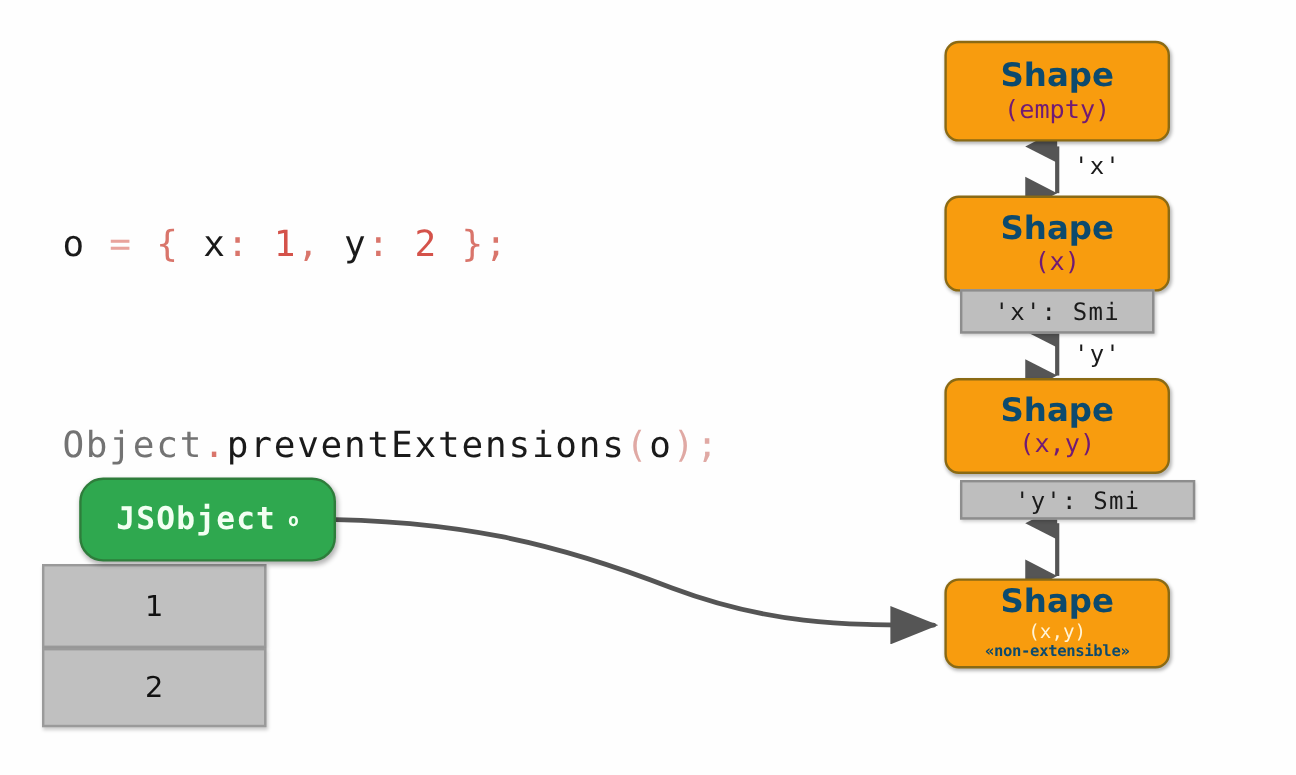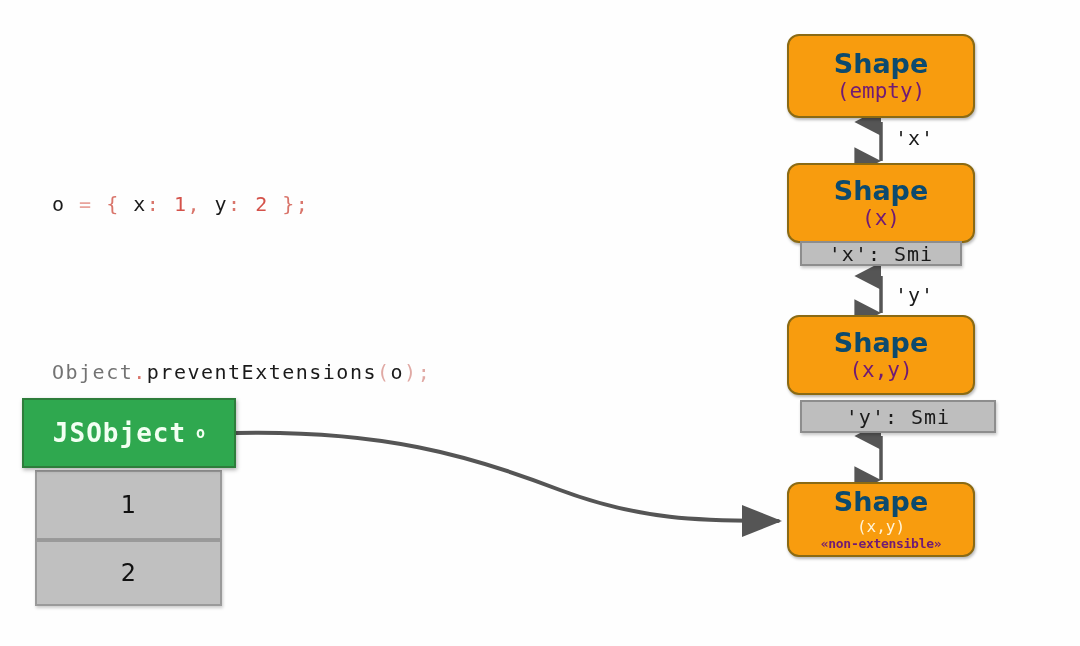--- a/index.html
+++ b/index.html
@@ -22,21 +22,21 @@
     height: 646px;
     background: #fefefe;
   }
 
   
   .code-block {
     position: absolute;
     left: 52px;
     top: 64px;
     font-family: "DejaVu Sans Mono", "Liberation Mono", monospace;
-    font-size: 20px;
+    font-size: 30px;
     line-height: 56px;
     letter-spacing: 1.5px;
     white-space: pre;
     color: #1a1a1a;
   }
   .code-line { display: block; }
   .tok-plain   { color: #1a1a1a; }
   .tok-op      { color: #e8a39c; }
   .tok-punct   { color: #d9756b; }
   .tok-num     { color: #d4524a; }
@@ -73,21 +73,21 @@
   .shape-sub-small {
     font-family: "DejaVu Sans Mono", "Liberation Mono", monospace;
     font-size: 16px;
     color: #FFF4D8;
     line-height: 19px;
   }
   .shape-note {
     font-family: "DejaVu Sans Mono", "Liberation Mono", monospace;
     font-weight: bold;
     font-size: 13px;
-    color: #701a75;
+    color: #0c4a6e;
     line-height: 16px;
     letter-spacing: -0.3px;
   }
 
   
   .prop-box {
     position: absolute;
     background: #BEBEBE;
     border: 2px solid #8d8d8d;
     box-sizing: border-box;
@@ -99,27 +99,28 @@
     color: #1a1a1a;
     letter-spacing: 1px;
     box-shadow: 1px 2px 3px rgba(0,0,0,0.22);
   }
 
   
   .jsobj-header {
     position: absolute;
     background: #2FA84F;
     border: 2px solid #2e7d3b;
-    border-radius: 0;
+    border-radius: 20px;
     box-sizing: border-box;
     display: flex;
     align-items: center;
     justify-content: center;
     box-shadow: 1px 2px 4px rgba(0,0,0,0.3);
     z-index: 5;
+    margin-left: 44px;
   }
   .jsobj-name {
     font-family: "DejaVu Sans Mono", "Liberation Mono", monospace;
     font-weight: bold;
     font-size: 26px;
     color: #F2FFF2;
     letter-spacing: 1px;
   }
   .jsobj-var {
     font-family: "DejaVu Sans Mono", "Liberation Mono", monospace;
@@ -207,21 +208,21 @@
 
   <div class="shape-box" style="left:787px; top:34px; width:188px; height:84px;">
     <div class="shape-title">Shape</div>
     <div class="shape-sub">(empty)</div>
   </div>
 
   <div class="shape-box" style="left:787px; top:163px; width:188px; height:80px;">
     <div class="shape-title">Shape</div>
     <div class="shape-sub">(x)</div>
   </div>
-  <div class="prop-box" style="left:800px; top:241px; width:162px; height:25px;">'x': Smi</div>
+  <div class="prop-box" style="left:800px; top:241px; width:162px; height:37px;">'x': Smi</div>
 
   <div class="shape-box" style="left:787px; top:315px; width:188px; height:80px;">
     <div class="shape-title">Shape</div>
     <div class="shape-sub">(x,y)</div>
   </div>
   <div class="prop-box" style="left:800px; top:400px; width:196px; height:33px;">'y': Smi</div>
 
   <div class="shape-box" style="left:787px; top:482px; width:188px; height:75px; justify-content:center;">
     <div class="shape-title">Shape</div>
     <div class="shape-sub-small">(x,y)</div>

